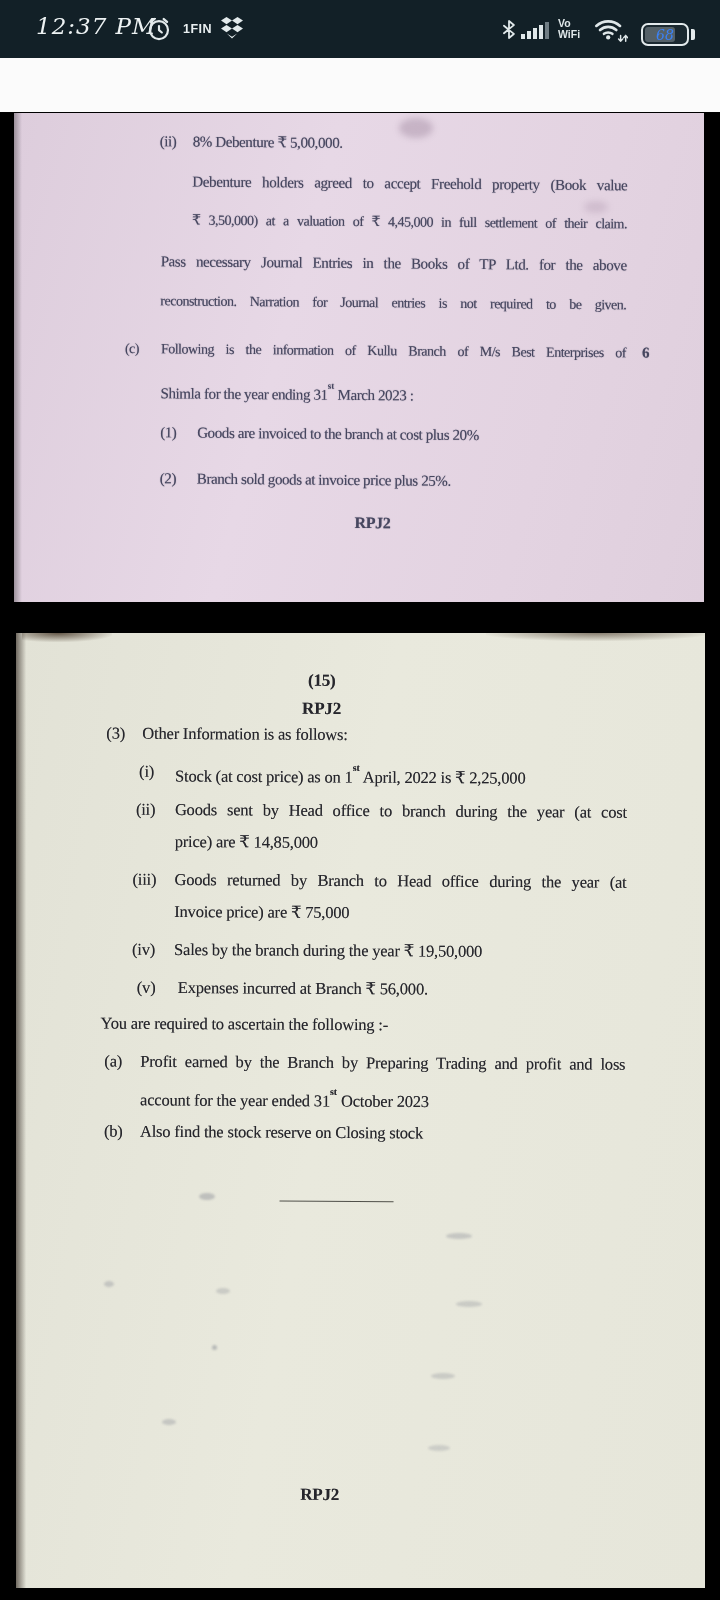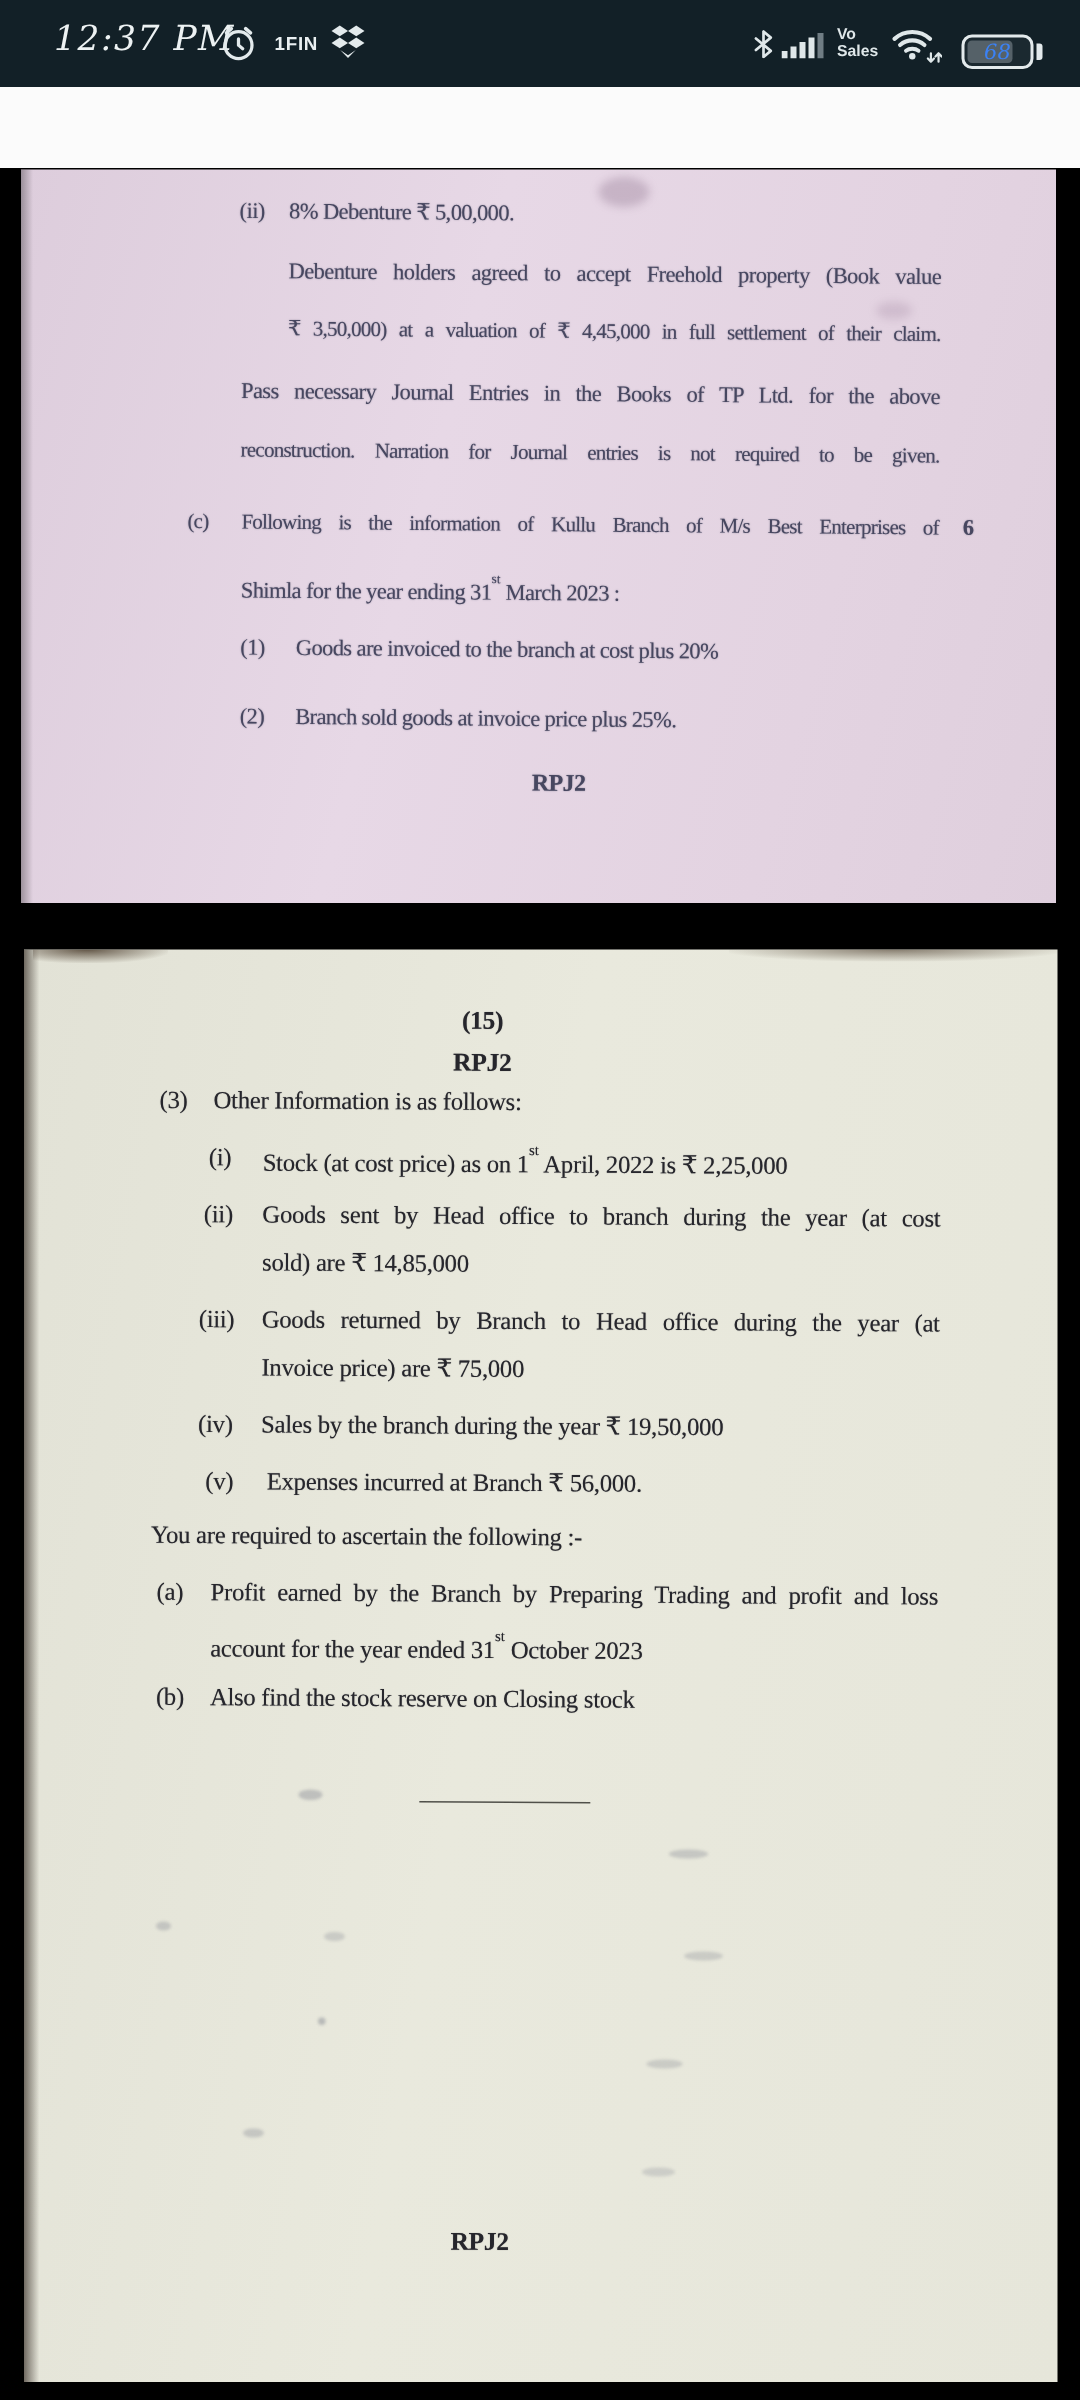--- a/index.html
+++ b/index.html
@@ -36,21 +36,21 @@
   #page1 .txt{transform:rotate(.5deg);transform-origin:0 0;color:#474760;font-size:15px;
       letter-spacing:-.4px;text-shadow:0 0 1px rgba(70,70,96,.65);}
   #page2 .txt{transform:rotate(.35deg);transform-origin:0 0;color:#26262c;font-size:16.5px;
       letter-spacing:-.2px;text-shadow:0 0 .6px rgba(38,38,44,.55);}
   .ln{position:absolute;line-height:21px;white-space:nowrap;}
   .ln.j{white-space:normal;text-align:justify;text-align-last:justify;}
   .ln.c{text-align:center;white-space:nowrap;}
   .ln .mk{position:absolute;top:0;}
   .tight{font-size:14px;letter-spacing:-.5px;}
   .b{font-weight:bold;}
-  sup.s{font-size:.6em;position:relative;top:-5px;letter-spacing:0;}
+  sup.s{font-size:.6em;position:relative;top:-5px;letter-spacing:0;font-weight:bold;}
   #answer-rule{position:absolute;left:267px;top:566px;width:114px;height:0;border-top:1.6px solid #50504a;}
   .sm{position:absolute;border-radius:50%;filter:blur(1px);}
   .blob{position:absolute;filter:blur(3px);border-radius:50%;}
 </style>
 </head>
 <body>
 
 <div id="screen">
 
   <div id="status-bar">
@@ -79,21 +79,21 @@
     <svg class="sb-ico" style="left:521px;top:21px" width="30" height="18" viewBox="0 0 30 18">
       <rect x="0" y="13" width="4" height="5" fill="#dfe7e9"></rect>
       <rect x="6" y="10" width="4" height="8" fill="#dfe7e9"></rect>
       <rect x="12" y="7" width="4" height="11" fill="#dfe7e9"></rect>
       <rect x="18" y="4" width="4" height="14" fill="#dfe7e9"></rect>
       <rect x="24" y="1" width="4" height="17" fill="#707d84"></rect>
     </svg>
 
     <div id="vowifi">
       <div>Vo</div>
-      <div>Sales</div>
+      <div>WiFi</div>
     </div>
 
     <svg class="sb-ico" style="left:594px;top:18px" width="34" height="26" viewBox="0 0 30 23">
       <path d="M2 7 C8 1.6 17 1.6 23 7" stroke="#dfe7e9" stroke-width="2.4" fill="none" stroke-linecap="round"></path>
       <path d="M5.3 10.6 C9.6 7 15.4 7 19.7 10.6" stroke="#dfe7e9" stroke-width="2.4" fill="none" stroke-linecap="round"></path>
       <path d="M8.8 14 C10.8 12.4 14.2 12.4 16.2 14" stroke="#dfe7e9" stroke-width="2.3" fill="none" stroke-linecap="round"></path>
       <circle cx="12.5" cy="17.2" r="1.9" fill="#dfe7e9"></circle>
       <path d="M23.5 15.5 v5 m-1.8-1.9 l1.8 1.9 1.8-1.9" stroke="#dfe7e9" stroke-width="1.3" fill="none" stroke-linecap="round" stroke-linejoin="round"></path>
       <path d="M28 20.5 v-5 m-1.8 1.9 l1.8-1.9 1.8 1.9" stroke="#dfe7e9" stroke-width="1.3" fill="none" stroke-linecap="round" stroke-linejoin="round"></path>
     </svg>
@@ -181,21 +181,21 @@
       <div class="ln" style="top:127px;left:160px;">
         <span class="mk" style="left:-36px">(i)</span>
         <span>Stock (at cost price) as on 1</span><sup class="s">st</sup><span> April, 2022 is ₹ 2,25,000</span>
       </div>
 
       <div class="ln j" style="top:165px;left:160px;width:452px">
         <span class="mk" style="left:-39px">(ii)</span>
         <span>Goods sent by Head office to branch during the year (at cost</span>
       </div>
       <div class="ln" style="top:197px;left:160px;">
-        <span>sold) are ₹ 14,85,000</span>
+        <span>price) are ₹ 14,85,000</span>
       </div>
 
       <div class="ln j" style="top:235px;left:160px;width:452px">
         <span class="mk" style="left:-42px">(iii)</span>
         <span>Goods returned by Branch to Head office during the year (at</span>
       </div>
       <div class="ln" style="top:267px;left:160px;">
         <span>Invoice price) are ₹ 75,000</span>
       </div>
 

